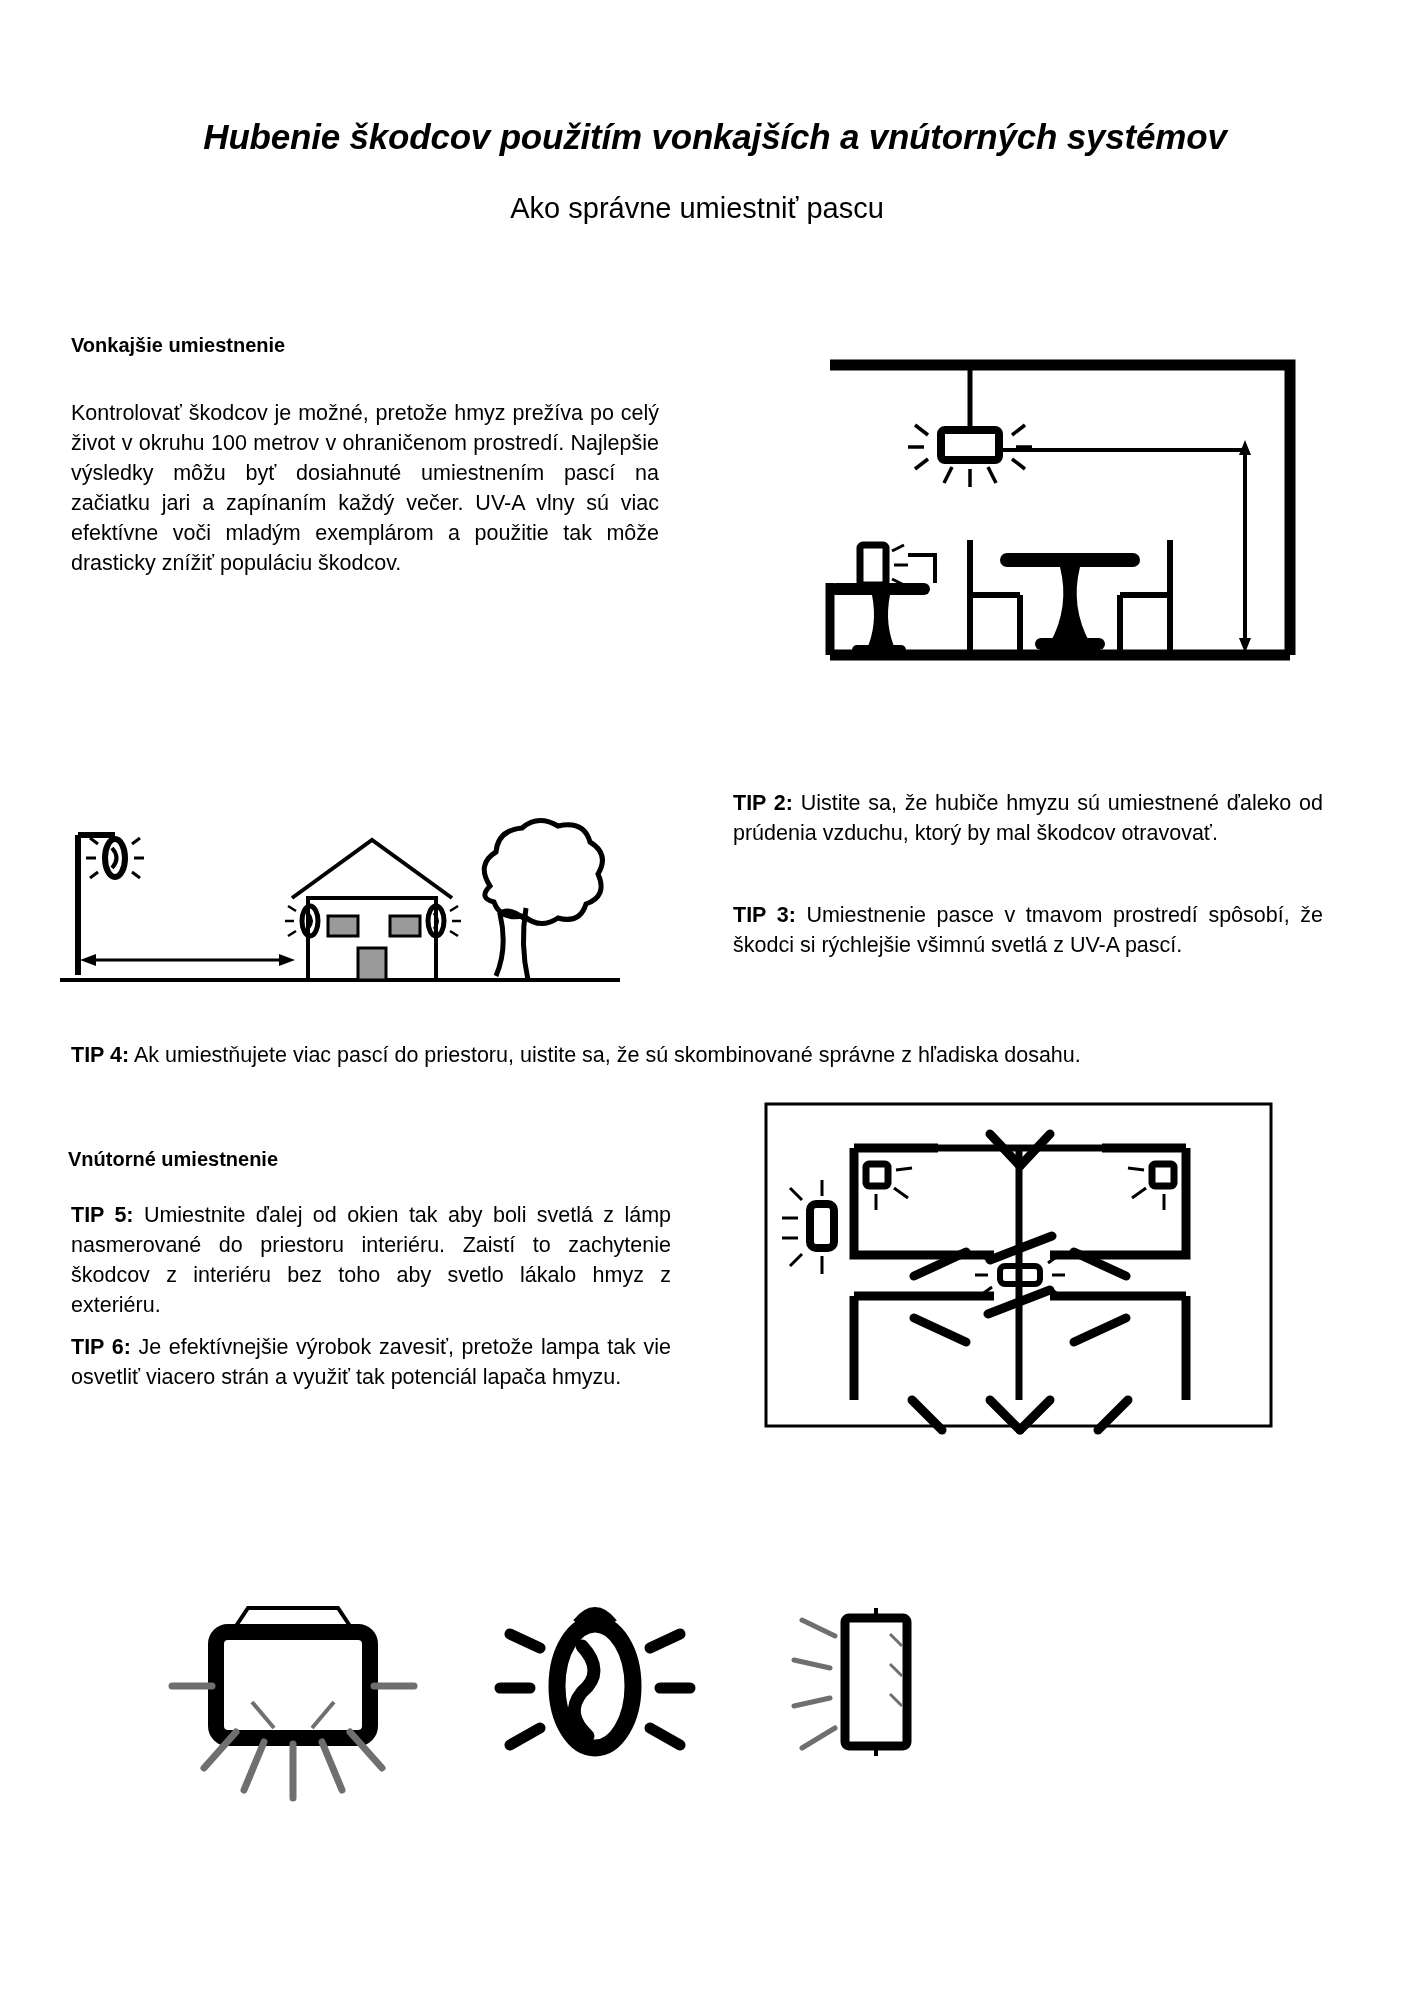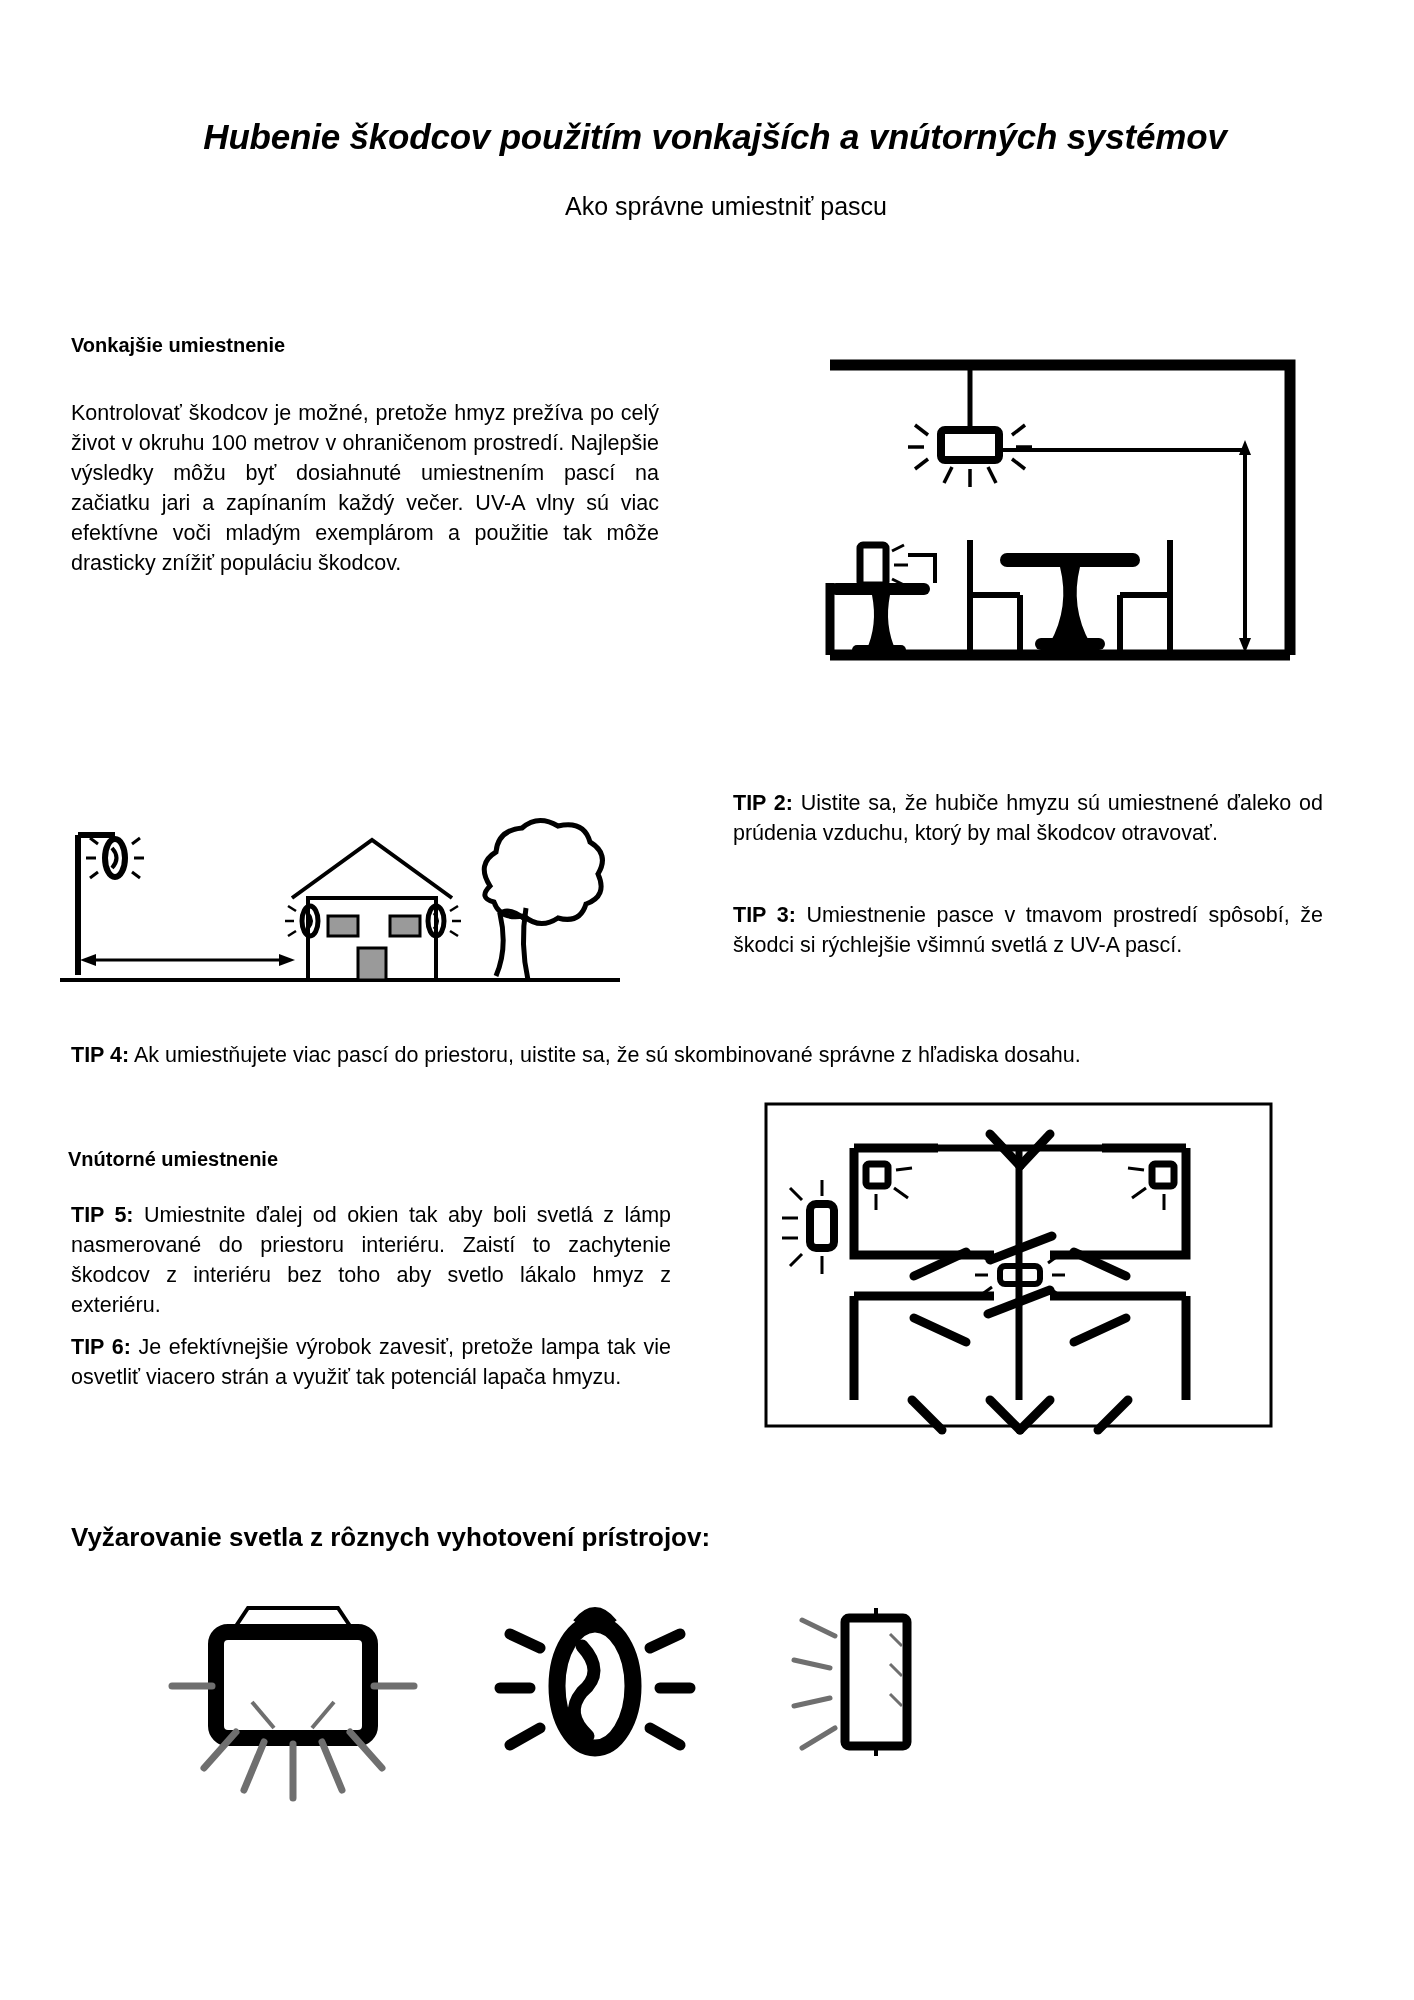--- a/index.html
+++ b/index.html
@@ -30,24 +30,24 @@
     font-size: 35px;
     font-weight: bold;
     letter-spacing: -0.2px;
     line-height: 1.1;
     text-align: center;
     white-space: nowrap;
     font-style: italic;
   }
   .doc-subtitle {
     position: absolute;
-    left: 81px;
+    left: 52px;
     top: 192px;
     width: 1290px;
-    font-size: 25px;
+    font-size: 29px;
     font-weight: normal;
     text-align: center;
   }
 
   .section-heading {
     position: absolute;
     font-size: 20px;
     font-weight: bold;
   }
   #outdoor-heading { left: 71px; top: 334px; }
@@ -115,21 +115,20 @@
   <div class="section-heading" id="indoor-heading">Vnútorné umiestnenie</div>
 
   <div class="body-text" id="tip5">
     <b>TIP 5:</b><span> Umiestnite ďalej od okien tak aby boli svetlá z lámp nasmerované do priestoru interiéru. Zaistí to zachytenie škodcov z interiéru bez toho aby svetlo lákalo hmyz z exteriéru.</span>
   </div>
 
   <div class="body-text" id="tip6">
     <b>TIP 6:</b><span> Je efektívnejšie výrobok zavesiť, pretože lampa tak vie osvetliť viacero strán a využiť tak potenciál lapača hmyzu.</span>
   </div>
 
-  <div class="section-heading" id="emission-heading">Vyžarovanie svetla z rôznych vyhotovení prístrojov:</div>
 
   <div class="figure" id="fig-indoor-room">
     <svg width="500" height="380" viewBox="0 0 500 380">
 
       <path d="M 10 10 L 470 10 L 470 300" fill="none" stroke="#000" stroke-width="11"></path>
 
       <path d="M 10 300 L 470 300" fill="none" stroke="#000" stroke-width="11"></path>
 
       <line x1="150" y1="10" x2="150" y2="75" stroke="#000" stroke-width="5"></line>
 

